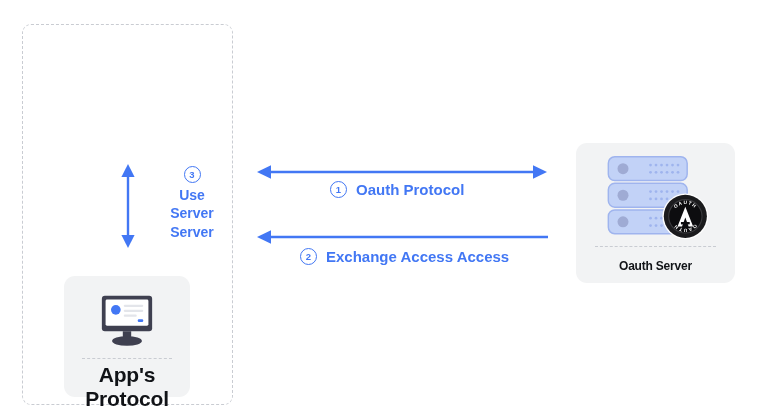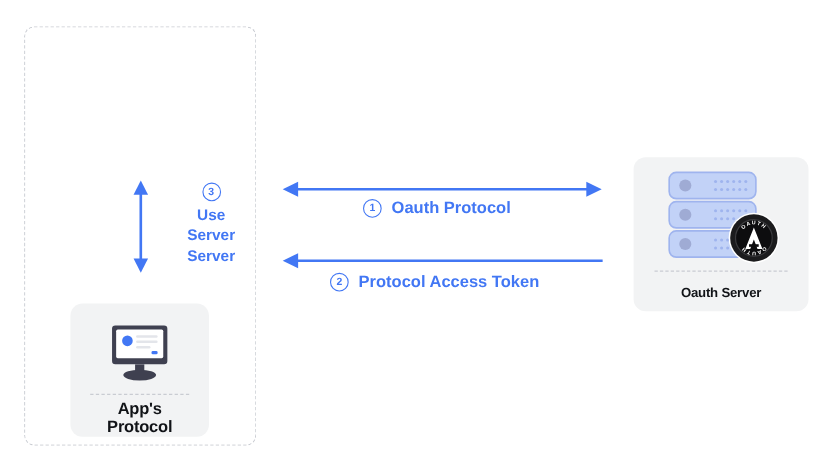--- a/index.html
+++ b/index.html
@@ -69,21 +69,21 @@
   #card-api      { left: 64px;  top: 46px;  width: 126px; height: 109px; }
   #card-frontend { left: 64px;  top: 276px; width: 126px; height: 121px; }
   #card-oauth    { left: 576px; top: 143px; width: 159px; height: 140px; }
 
   #card-api .card-icon      { height: 72px; padding-top: 8px; }
   #card-api .card-divider   { margin-top: 2px; }
   #card-api .card-label     { font-size: 15px; padding-top: 4px; }
 
   #card-frontend .card-icon    { height: 70px; padding-top: 10px; }
   #card-frontend .card-divider { margin-top: 2px; }
-  #card-frontend .card-label   { font-size: 15px; padding-top: 4px; }
+  #card-frontend .card-label   { font-size: 21px; padding-top: 4px; }
 
   #card-oauth .card-icon    { height: 93px; padding-top: 8px; position: relative; }
   #card-oauth .card-divider { margin-top: 2px; width: 76%; }
   #card-oauth .card-label   { font-size: 12px; padding-top: 4px; }
 
   
   .flow-arrow { position: absolute; }
   #arrow-oauth-protocol { left: 256px; top: 163px; width: 292px; height: 18px; }
   #arrow-exchange-token { left: 256px; top: 228px; width: 292px; height: 18px; }
   #arrow-use-token      { left: 118px; top: 163px; width: 20px;  height: 86px; }
@@ -227,21 +227,21 @@
   </div>
 
   <div class="flow-arrow" id="arrow-exchange-token">
     <svg width="292" height="18" viewBox="0 0 292 18" aria-hidden="true">
       <line x1="13" y1="9" x2="292" y2="9" stroke="#4277f4" stroke-width="2.4"></line>
       <path d="M1 9 L15 2.2 L15 15.8 Z" fill="#4277f4"></path>
     </svg>
   </div>
   <div class="flow-label" id="label-exchange-token">
     <span class="badge-num">2</span>
-    <span>Protocol Access Token</span>
+    <span>Exchange Access Access</span>
   </div>
 
   <div class="flow-arrow" id="arrow-use-token">
     <svg width="20" height="86" viewBox="0 0 20 86" aria-hidden="true">
       <line x1="10" y1="12" x2="10" y2="74" stroke="#4277f4" stroke-width="2.4"></line>
       <path d="M10 1 L3.4 14 L16.6 14 Z" fill="#4277f4"></path>
       <path d="M10 85 L3.4 72 L16.6 72 Z" fill="#4277f4"></path>
     </svg>
   </div>
   <div class="flow-label" id="label-use-token">

